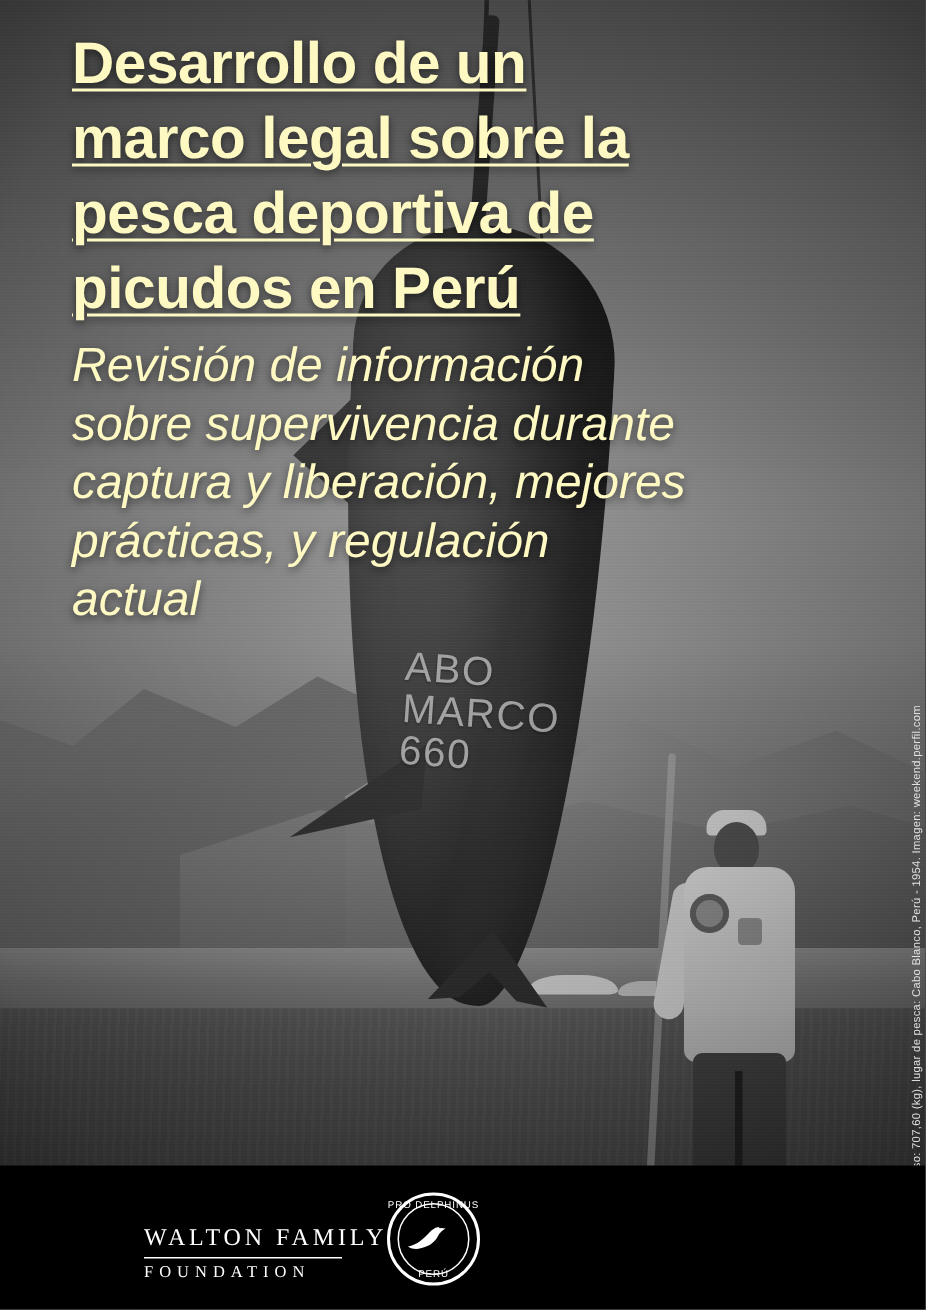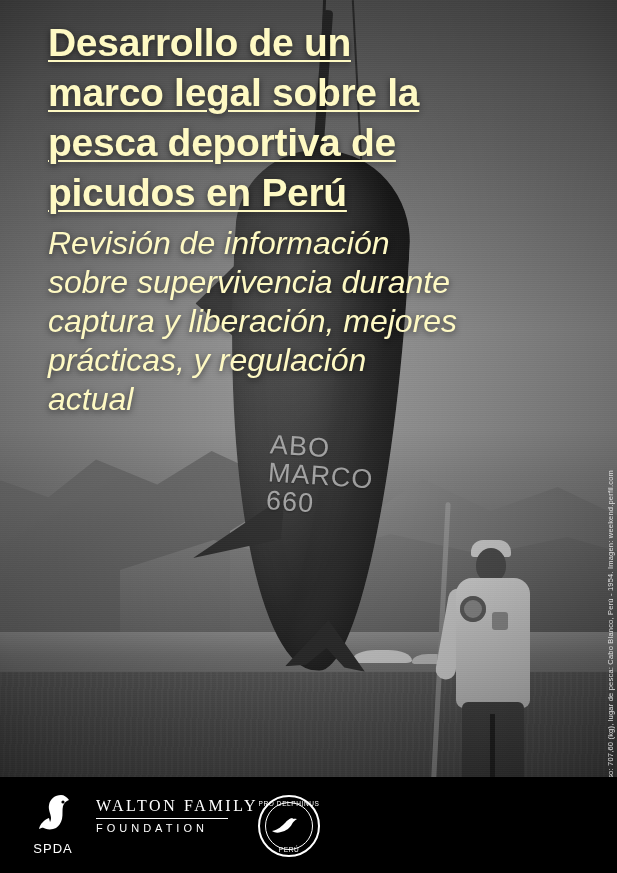--- a/index.html
+++ b/index.html
@@ -299,34 +299,34 @@
     display: block;
   }
   .logo-spda .spda-text {
     font-size: 13px;
     letter-spacing: 1px;
     margin-top: 2px;
     font-weight: 400;
   }
   .logo-walton {
     position: absolute;
-    left: 96px; top: 20px;
+    left: 96px; top: 40px;
     color: #fff;
     text-align: left;
   }
   .logo-walton .w1 {
     font-family: "Liberation Serif", serif;
     font-size: 16px;
     letter-spacing: 2.6px;
   }
   .logo-walton .wrule {
     height: 1px; background: #fff; margin: 3px 0 3px 0; width: 132px;
   }
   .logo-walton .w2 {
-    font-family: Liberation Sans, sans-serif;
+    font-family: Liberation Serif, serif;
     font-size: 11px;
     letter-spacing: 4px;
   }
   .logo-prodelphinus {
     position: absolute;
     left: 258px; top: 18px;
     width: 62px; height: 62px;
   }
   .pd-ring {
     position: absolute;
@@ -404,28 +404,20 @@
     <div class="title-line">marco legal sobre la</div>
     <div class="title-line">pesca deportiva de</div>
     <div class="title-line">picudos en Perú</div>
     <div class="subtitle">Revisión de información sobre supervivencia durante captura y liberación, mejores prácticas, y regulación actual</div>
   </div>
 
   <div class="credit">Marlín negro, peso: 707,60 (kg), lugar de pesca: Cabo Blanco, Perú - 1954. Imagen: weekend.perfil.com</div>
 
   <div class="logo-bar">
 
-    <div class="logo-spda">
-      <svg class="pelican" viewBox="0 0 50 50">
-        <path d="M33 6c-6 0-11 4-12 10-1 5 2 9 2 13 0 5-4 8-9 9 4 3 10 3 14 1 3-2 5-5 6-9 1-5 0-9 1-13 1-3 3-5 6-6-2-3-5-5-8-5z" fill="#ffffff"></path>
-        <path d="M21 29c-5 2-9 6-10 11 4-2 8-3 12-3z" fill="#ffffff"></path>
-        <circle cx="35" cy="13" r="1.6" fill="#000000"></circle>
-      </svg>
-      <div class="spda-text">SPDA</div>
-    </div>
 
     <div class="logo-walton">
       <div class="w1">WALTON FAMILY</div>
       <div class="wrule"></div>
       <div class="w2">FOUNDATION</div>
     </div>
 
     <div class="logo-prodelphinus">
       <div class="pd-ring"></div>
       <div class="pd-inner"></div>

